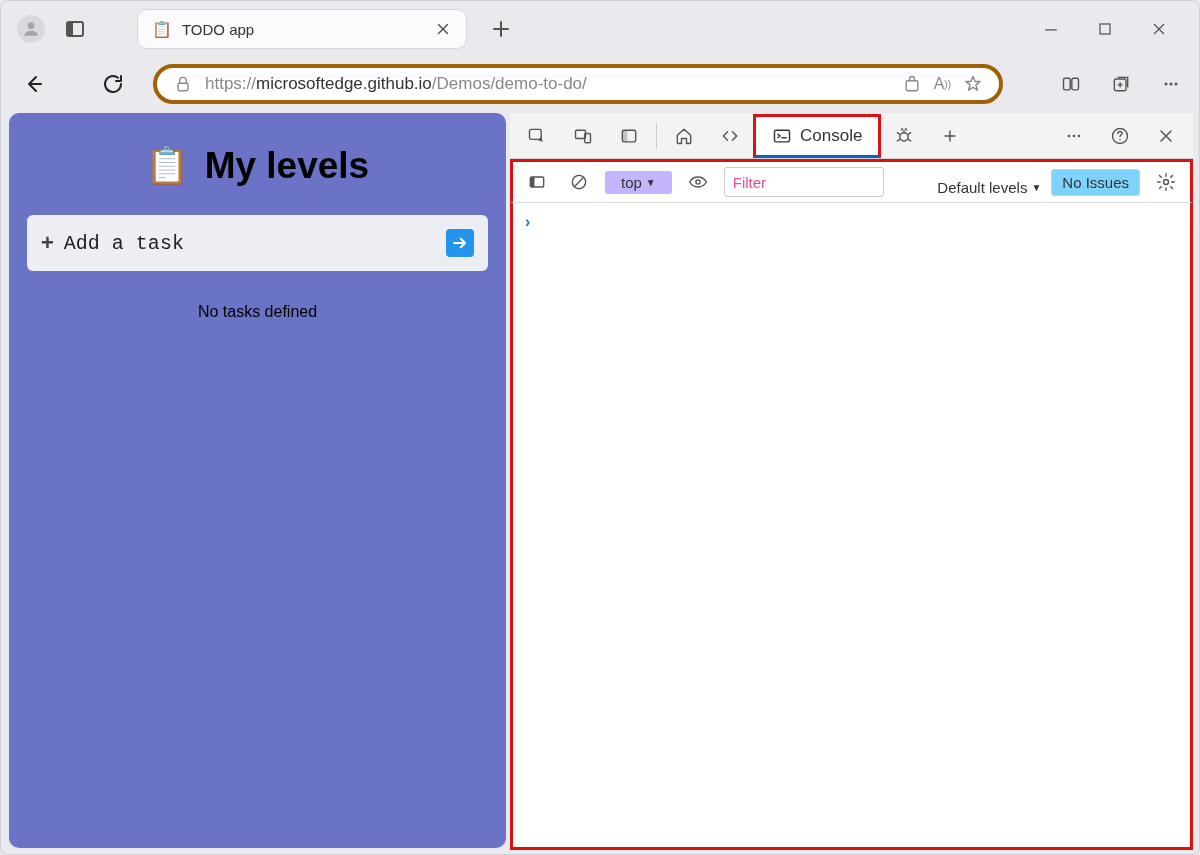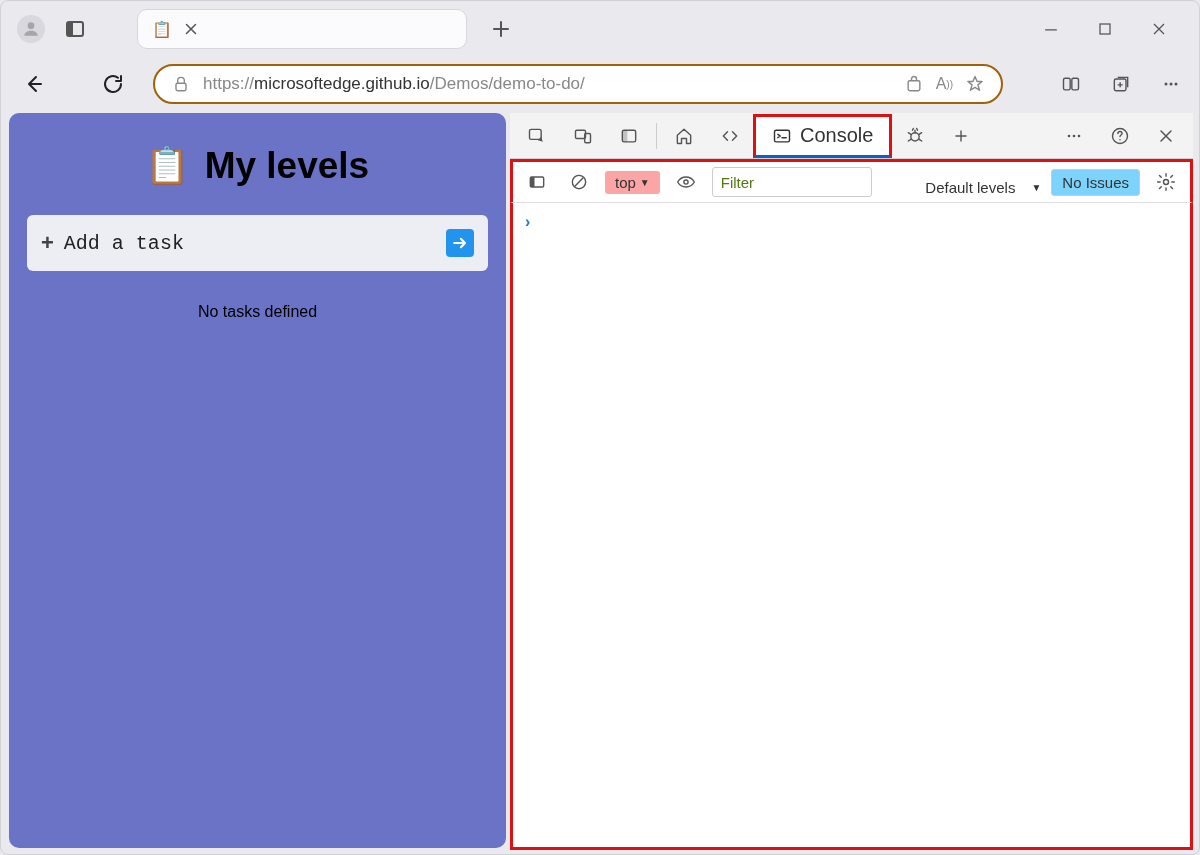--- a/index.html
+++ b/index.html
@@ -12,21 +12,21 @@
   .tab { height:40px; background:#fbfbfd; border:1px solid #d6d6dc; border-radius:10px; display:flex; align-items:center; padding:0 14px; gap:10px; min-width:330px; margin-left:40px; }
   .tab-title { font-size:15px; color:#333; flex:1; }
   .tab-close { width:18px; height:18px; color:#555; display:flex; align-items:center; justify-content:center; cursor:pointer; }
   .newtab { width:36px; height:36px; display:flex; align-items:center; justify-content:center; color:#555; margin-left:8px; }
   .wincontrols { margin-left:auto; display:flex; gap:26px; padding-right:18px; color:#555; }
   .wincontrols div { width:28px; height:28px; display:flex; align-items:center; justify-content:center; }
   
   
   .urlbar-row { height:54px; display:flex; align-items:center; padding:0 14px; gap:14px; }
   .navbtn { width:36px; height:36px; display:flex; align-items:center; justify-content:center; color:#333; }
-  .urlbox { flex:1; height:40px; background:#fff; border:2px solid #a16207; border-radius:22px; display:flex; align-items:center; padding:0 16px; gap:12px; max-width:850px; margin-left:8px; }
+  .urlbox { flex:1; height:40px; background:#fff; border:4px solid #a16207; border-radius:22px; display:flex; align-items:center; padding:0 16px; gap:12px; max-width:850px; margin-left:8px; }
   .urltext { font-size:17px; color:#888; flex:1; }
   .urltext .domain { color:#333; }
   .urlicon { color:#666; display:flex; align-items:center; }
   .righticons { display:flex; gap:22px; margin-left:auto; color:#555; }
   .righticons div { width:28px; height:28px; display:flex; align-items:center; justify-content:center; }
   
   
   .content { display:flex; height:745px; }
   .page { width:497px; background:#6b73c6; border-radius:10px; margin:2px 0 8px 8px; padding:20px 18px; display:flex; flex-direction:column; align-items:center; }
   .pagetitle { font-size:37px; font-weight:700; color:#000; display:flex; align-items:center; gap:14px; margin:12px 0 28px; }
@@ -34,29 +34,29 @@
   .addrow { width:100%; background:#eceef3; border-radius:6px; height:56px; display:flex; align-items:center; padding:0 14px; gap:10px; }
   .plusico { font-size:22px; color:#444; font-weight:bold; }
   .addlabel { font-size:20px; color:#222; flex:1;font-family:Liberation Mono, monospace; }
   .addgo { width:28px; height:28px; background:#2294ee; border-radius:4px; display:flex; align-items:center; justify-content:center; color:#fff; font-size:16px; }
   .notasks { font-size:16px; color:#000; margin-top:32px; }
   
   
   .devtools { flex:1; background:#f3f3f3; display:flex; flex-direction:column; margin:2px 6px 6px 4px; }
   .dt-tabrow { height:46px; display:flex; align-items:center; border-bottom:1px solid #d0d0d6; padding:0 4px; background:#f3f3f3; }
   .dt-tbtn { width:46px; height:44px; display:flex; align-items:center; justify-content:center; color:#555; }
-  .dt-tab { height:44px; padding:0 16px; display:flex; align-items:center; gap:8px; font-size:20px; color:#333; }
+  .dt-tab { height:44px; padding:0 16px; display:flex; align-items:center; gap:8px; font-size:17px; color:#333; }
   .dt-tab.active { border:3px solid #d11; border-bottom:3px solid #0a63c4; background:#fff; position:relative; }
   .dt-right { margin-left:auto; display:flex; align-items:center; }
   
   .dt-toolbar { height:44px; display:flex; align-items:center; padding:0 8px; gap:10px; background:#fff; border-bottom:1px solid #e0e0e4; }
   .dt-toolbtn { width:32px; height:32px; display:flex; align-items:center; justify-content:center; color:#555; }
-  .ctx { background:#fca5a5; border-radius:3px; padding:3px 10px; font-size:15px; color:#333; display:flex; align-items:center; gap:4px; }
+  .ctx { background:#c4b5fd; border-radius:3px; padding:3px 16px; font-size:15px; color:#333; display:flex; align-items:center; gap:4px; }
   .filterbox { flex:0 0 160px; height:30px; border:1px solid #ccc; border-radius:3px; padding:0 8px; font-size:15px; color:#888; display:flex; align-items:center; background:#fff; }
-  .levels { font-size:15px; color:#333; display:flex; align-items:center; gap:16px; margin-left:auto;margin-top:10px; }
+  .levels { font-size:15px; color:#333; display:flex; align-items:center; gap:4px; margin-left:auto;margin-top:10px; }
   .issues { background:#7dd3fc; border:1px solid #ccc; border-radius:3px; padding:4px 10px; font-size:15px; color:#333; }
   
   .console-body { flex:1; background:#fff; border:3px solid #d11; border-top:none; padding:10px 12px; }
   .prompt { color:#2277cc; font-size:16px; font-weight:bold; }
   
   svg { width:20px; height:20px; }
   .big svg { width:24px; height:24px; }
 </style>
 </head>
 <body>
@@ -69,20 +69,21 @@
       </svg>
   </div>
   <div class="tabsquare big">
     <svg viewBox="0 0 24 24">
         <rect x="4" y="5" width="16" height="14" rx="2" fill="none" stroke="#555" stroke-width="2"></rect>
         <rect x="4" y="5" width="6" height="14" fill="#555"></rect>
       </svg>
   </div>
   <div class="tab">
     <span style="font-size:16px">📋</span>
+    <span class="tab-title">TODO app</span>
     <div class="tab-close">
       <svg viewBox="0 0 24 24">
           <path d="M6 6l12 12M18 6L6 18" stroke="#555" stroke-width="2" stroke-linecap="round"></path>
         </svg>
     </div>
   </div>
   <div class="newtab big">
     <svg viewBox="0 0 24 24">
         <path d="M12 5v14M5 12h14" stroke="#555" stroke-width="2" stroke-linecap="round"></path>
       </svg>
@@ -273,21 +274,21 @@
         <span>top</span>
         <span style="font-size:10px">▼</span>
       </div>
       <div class="dt-toolbtn">
           <svg viewBox="0 0 24 24">
             <path d="M2 12s3.5-6 10-6 10 6 10 6-3.5 6-10 6S2 12 2 12z" fill="none" stroke="#555" stroke-width="1.7"></path>
             <circle cx="12" cy="12" r="2.5" fill="none" stroke="#555" stroke-width="1.7"></circle>
           </svg>
         </div>
       <div class="filterbox">
-        <span style="color:#4d7c0f">Filter</span>
+        <span style="color:#ec4899">Filter</span>
       </div>
       <div class="levels">
         <span>Default levels</span>
         <span style="font-size:10px">▼</span>
       </div>
       <div class="issues">
         <span>No Issues</span>
       </div>
       <div class="dt-toolbtn">
           <svg viewBox="0 0 24 24">

